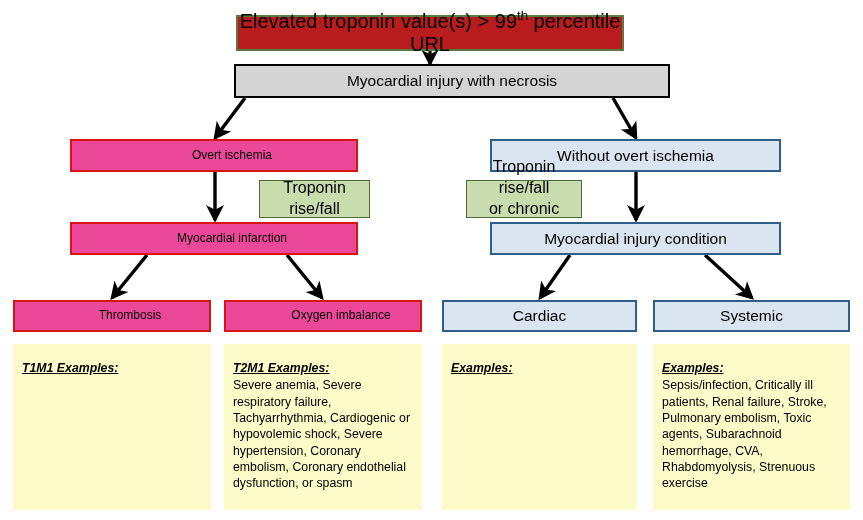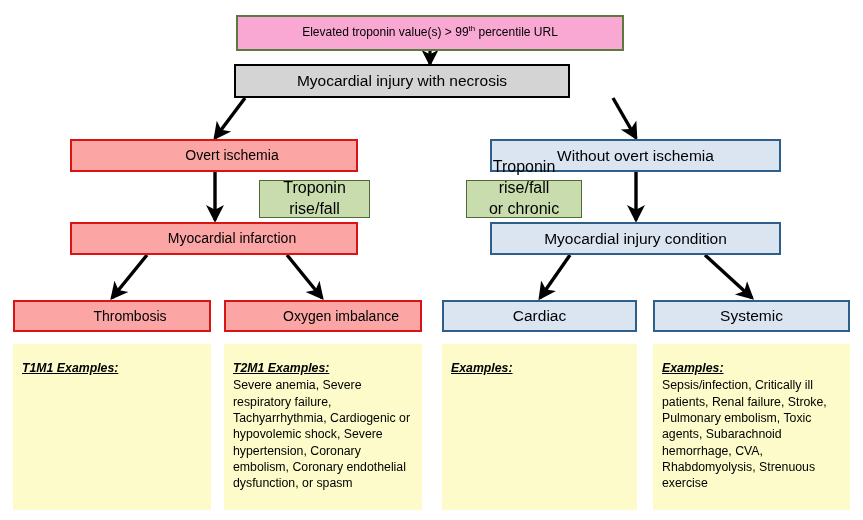--- a/index.html
+++ b/index.html
@@ -25,33 +25,33 @@
     position: absolute;
     box-sizing: border-box;
     display: flex;
     align-items: center;
     justify-content: center;
     text-align: center;
     color: #000000;
     line-height: 1.15;
   }
   .node-green-top {
-    background: #f9a8d4;
+    background: #b91c1c;
     border: 2px solid #5c7a3f;
-    font-size: 12px;
+    font-size: 20px;
   }
   .node-gray {
     background: #d4d4d4;
     border: 2.5px solid #000000;
     font-size: 15.5px;
   }
   .node-red {
-    background: #fca5a5;
+    background: #ec4899;
     border: 2.5px solid #d81414;
-    font-size: 14px;
+    font-size: 12px;
     padding-left: 36px;
   }
   .node-blue {
     background: #dbe5f1;
     border: 2px solid #2e5f8a;
     font-size: 15.5px;
   }
   .note-green {
     background: #c8dcae;
     border: 1.5px solid #4f6b35;
@@ -119,21 +119,21 @@
 
   <line x1="705" y1="255" x2="752" y2="298" stroke="#000000" stroke-width="3.4" marker-end="url(#arrowhead)"></line>
 </svg>
 
 <div class="node node-green-top" style="left:236px; top:15px; width:388px; height:36px;">
   <span>
     <span>Elevated troponin value(s) &gt; 99</span><span class="sup">th</span><span> percentile URL</span>
   </span>
 </div>
 
-<div class="node node-gray" style="left:234px; top:64px; width:336px; height:34px;">
+<div class="node node-gray" style="left:234px; top:64px; width:436px; height:34px;">
   <span>Myocardial injury with necrosis</span>
 </div>
 
 <div class="node node-red" style="left:70px; top:139px; width:288px; height:33px;">
   <span>Overt ischemia</span>
 </div>
 
 <div class="node node-blue" style="left:490px; top:139px; width:291px; height:33px;">
   <span>Without overt ischemia</span>
 </div>

